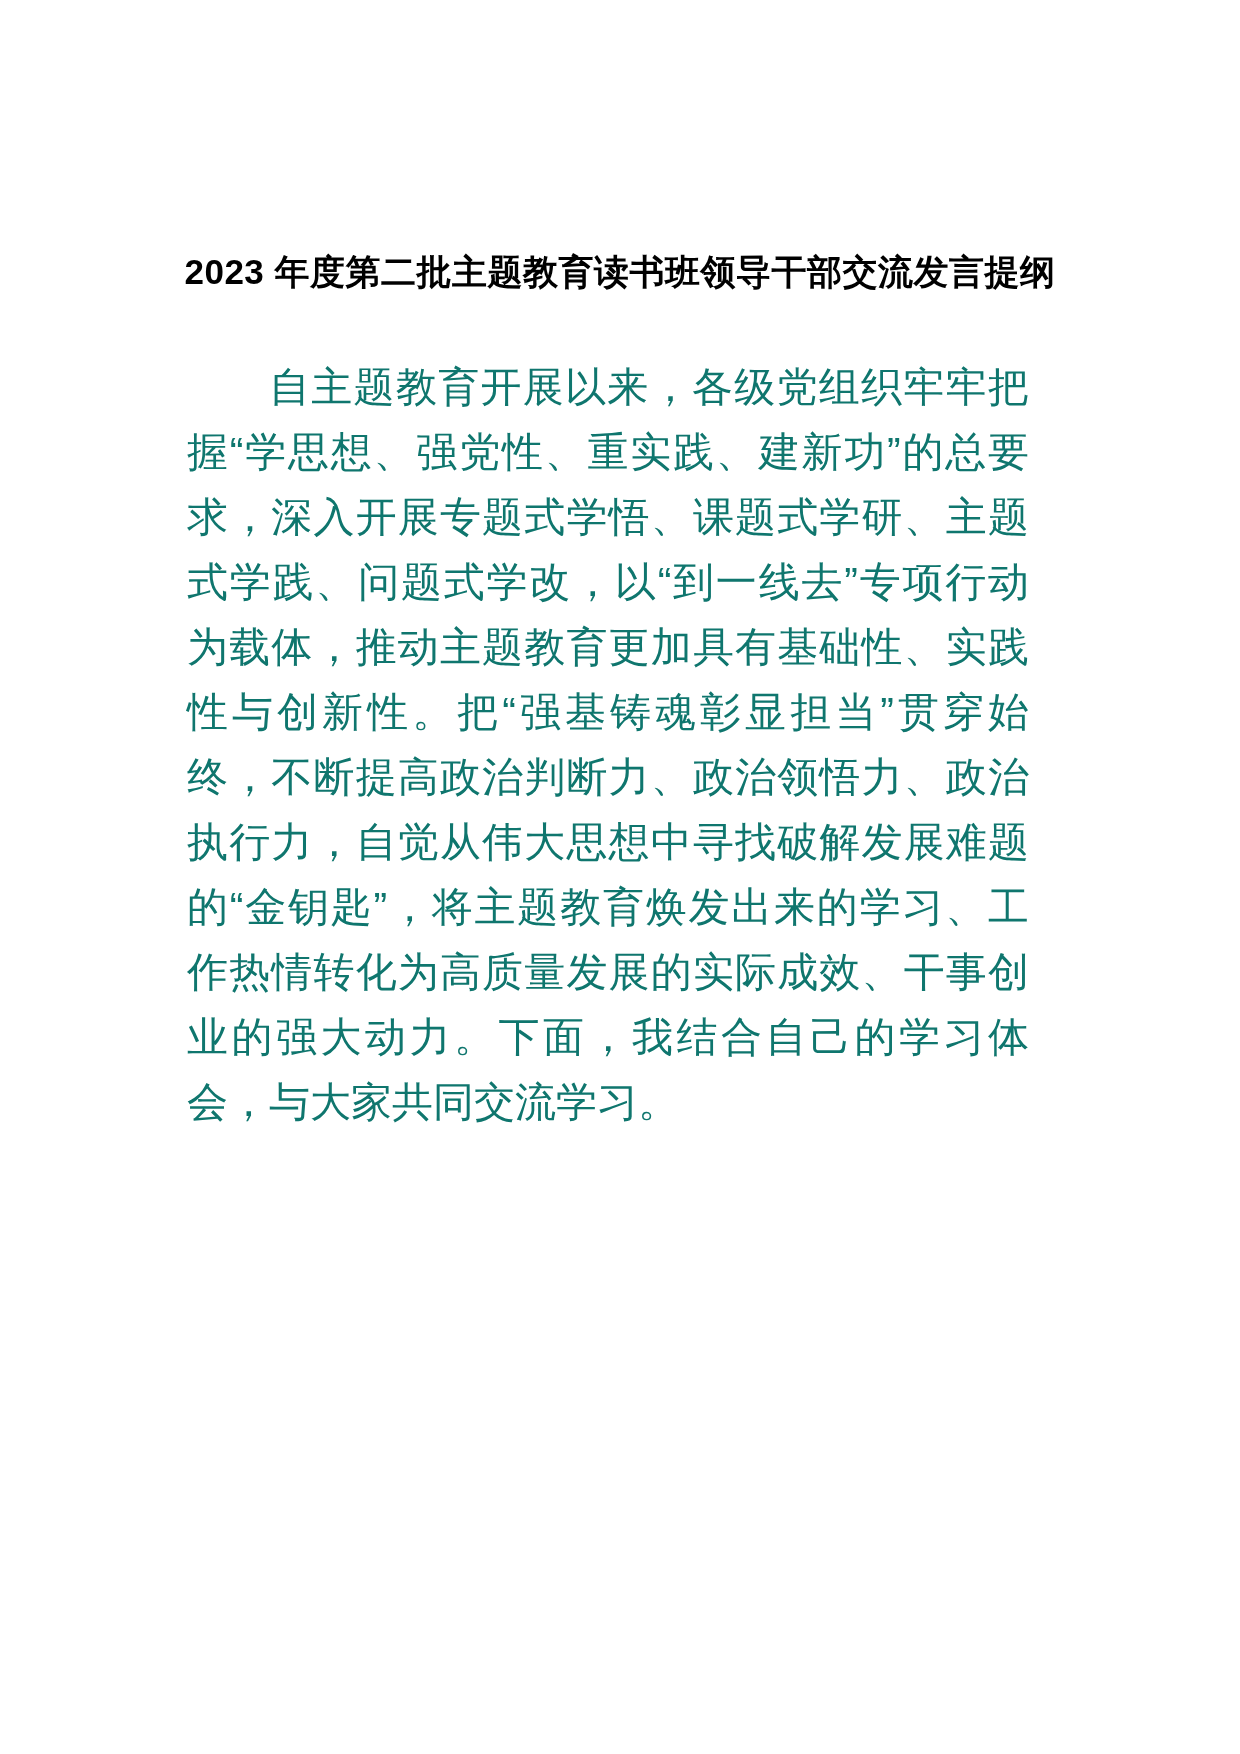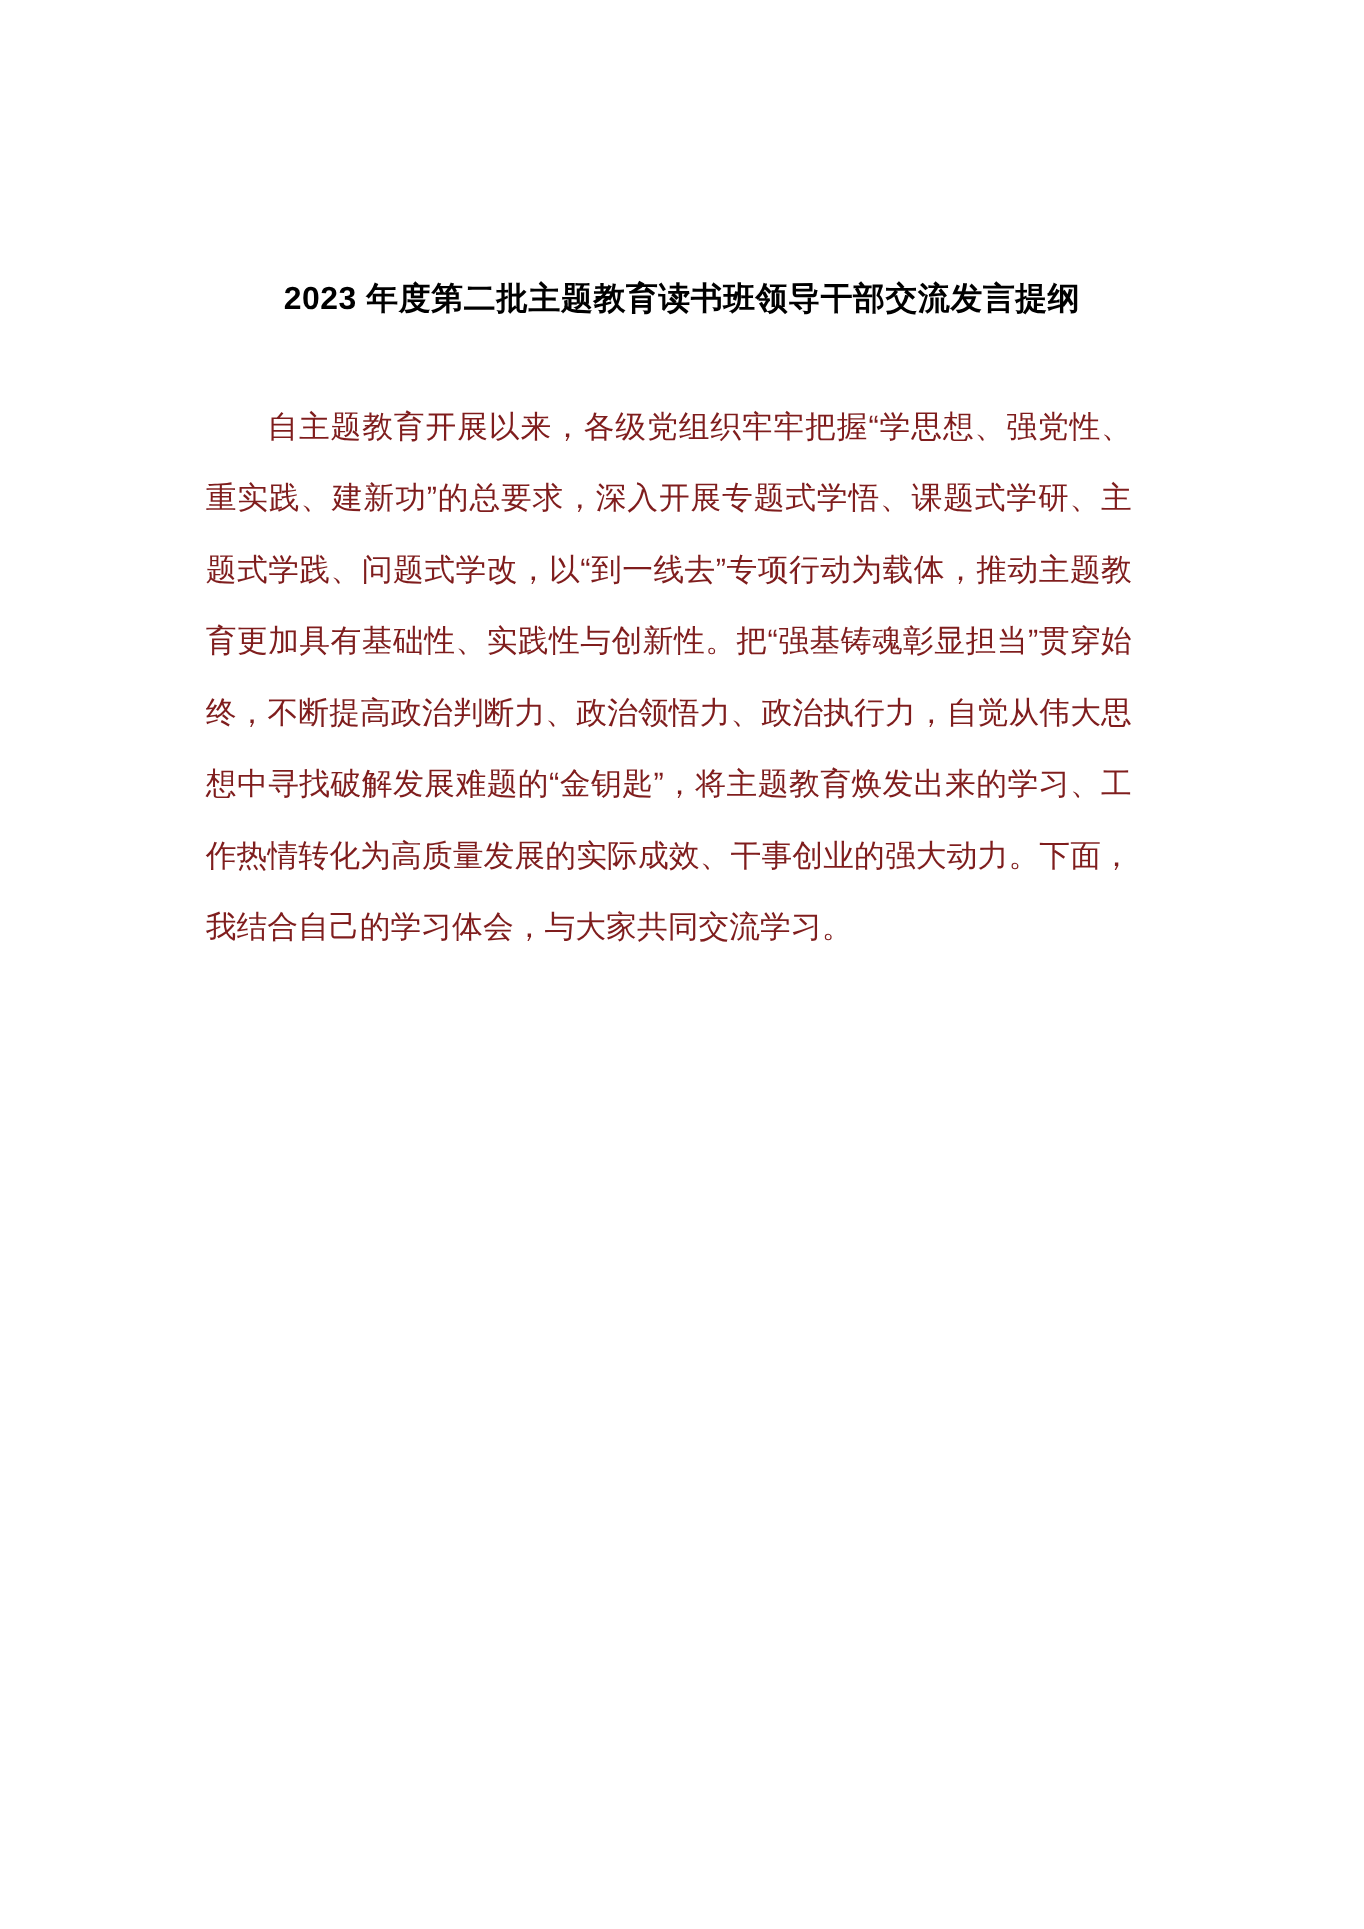--- a/index.html
+++ b/index.html
@@ -18,37 +18,37 @@
     width: 1240px;
     height: 1754px;
     background: #ffffff;
   }
   .doc-title {
     position: absolute;
     top: 246px;
     left: 0;
     width: 100%;
     text-align: center;
-    font-size: 29px;
+    font-size: 35px;
     font-weight: 700;
     line-height: 52px;
     color: #000000;
     letter-spacing: 0.5px;
   }
   .doc-body {
     position: absolute;
     top: 355px;
     left: 187px;
     width: 842px;
   }
   .para {
-    font-size: 28px;
+    font-size: 41px;
     line-height: 65px;
     font-weight: 400;
-    color: #7f1d1d;
+    color: #0f766e;
     text-align: justify;
     text-indent: 2em;
     word-break: break-all;
     overflow-wrap: break-word;
   }
   .para + .para {
     margin-top: 48px;
   }
 </style>
 </head>

